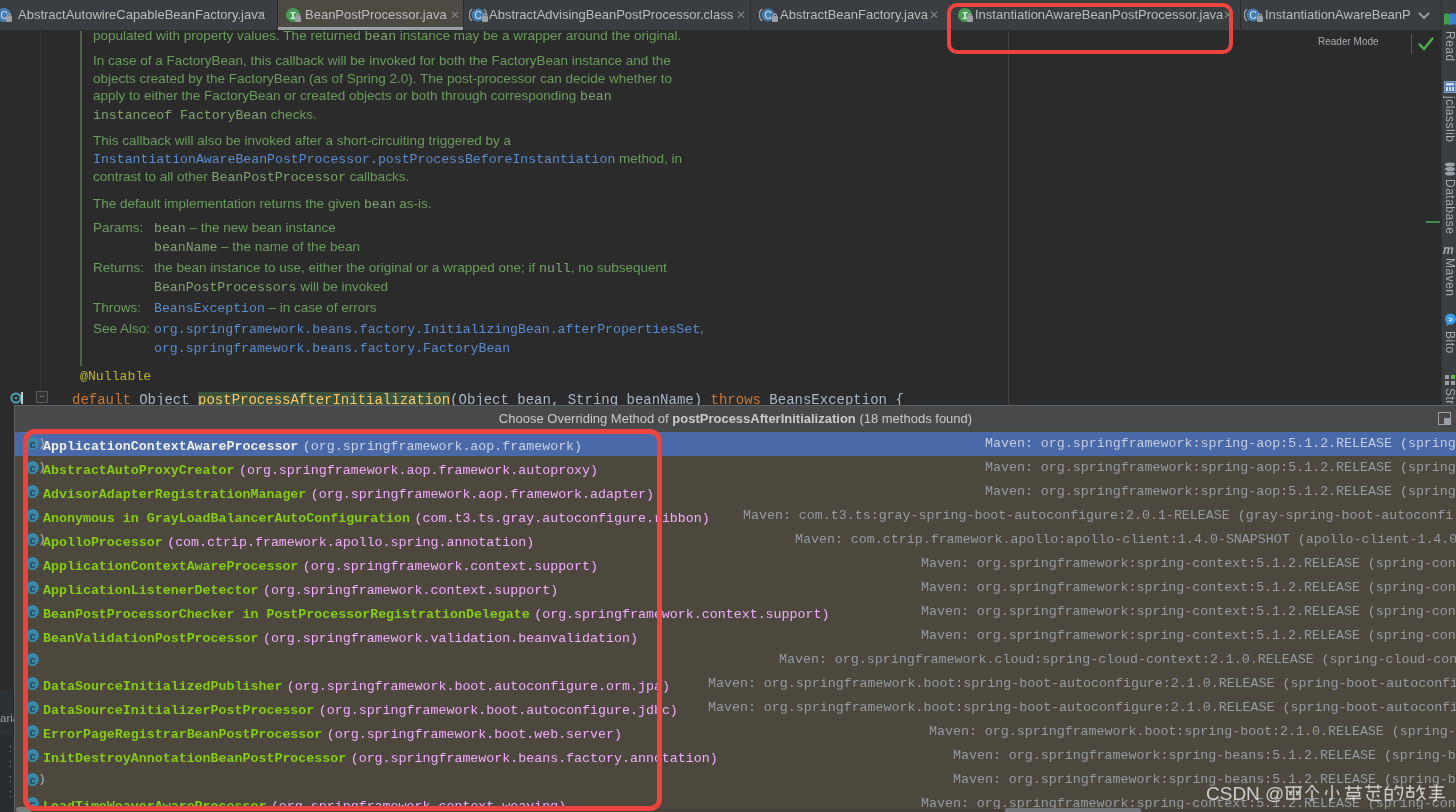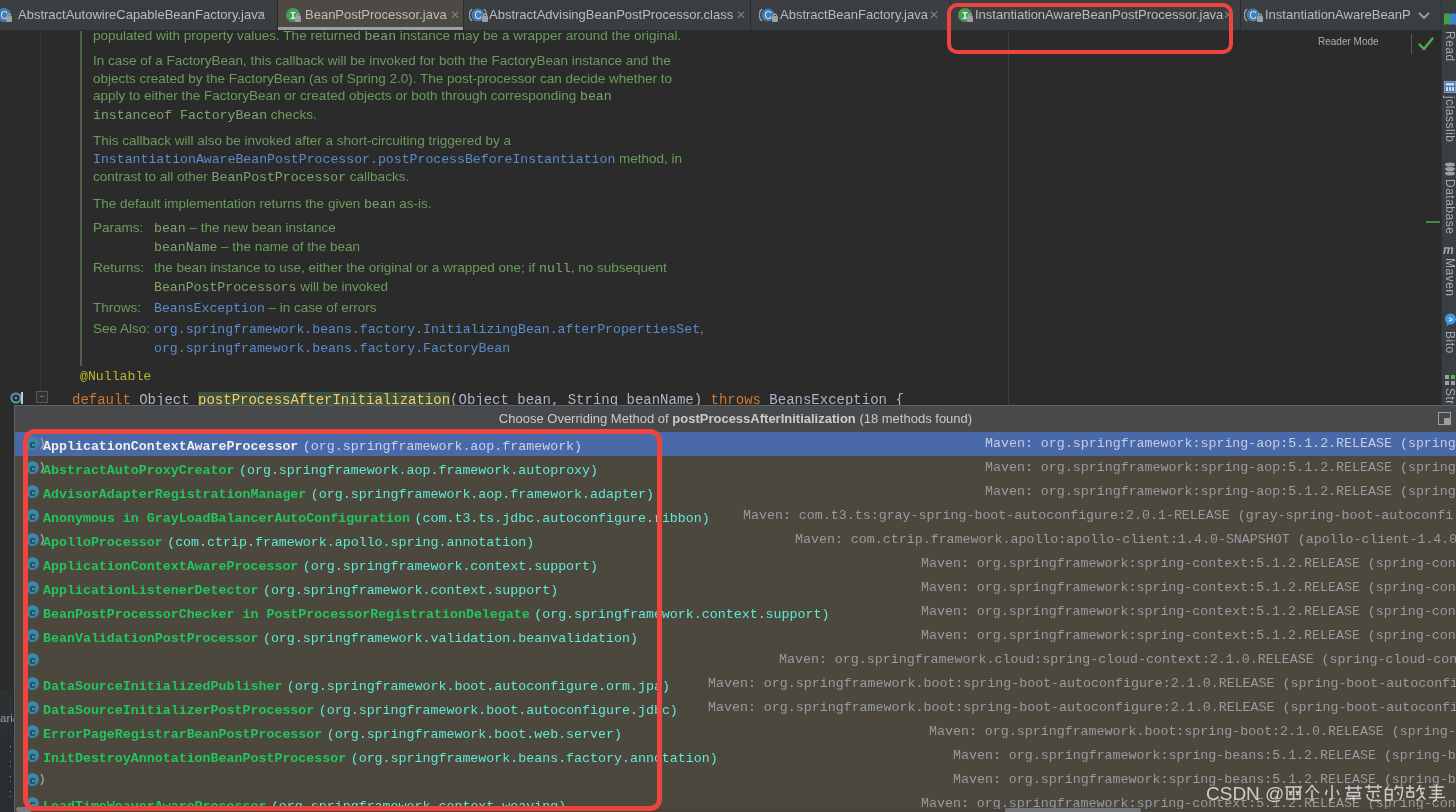--- a/index.html
+++ b/index.html
@@ -13,22 +13,22 @@
   .tabx{position:absolute;top:8px;color:#7d8184;font-size:12px;}
   .sep{position:absolute;top:0;width:1px;height:30px;background:#2b2b2b;}
   
   .doc{color:#699c5c;font-size:13.5px;line-height:17.5px;white-space:nowrap;}
   .code{font-family:"Liberation Mono",monospace;font-size:13.2px;color:#7fa471;}
   .lnk{font-family:"Liberation Mono",monospace;font-size:13.2px;color:#5a8bcd;}
   
   #popup{position:absolute;left:14px;top:405px;width:1442px;height:407px;background:#4c483d;border-top:1px solid #5f6265;border-left:1px solid #5f6265;box-sizing:border-box;}
   #phead{position:absolute;left:0;top:0;width:100%;height:25px;background:#47494b;color:#c8cacc;font-size:13px;text-align:center;line-height:25px;}
   .row{position:absolute;left:0;width:1442px;height:24px;white-space:nowrap;overflow:hidden;}
-  .row .cls{font-family:"Liberation Mono",monospace;font-size:13.3px;font-weight:bold;color:#22c55e;letter-spacing:0px;}
-  .row .pkg{font-family:"Liberation Mono",monospace;font-size:13.3px;color:#5eead4;}
+  .row .cls{font-family:"Liberation Mono",monospace;font-size:13.3px;font-weight:bold;color:#84cc16;letter-spacing:0px;}
+  .row .pkg{font-family:"Liberation Mono",monospace;font-size:13.3px;color:#f0abfc;}
   .row .mvn{position:absolute;font-family:"Liberation Mono",monospace;font-size:13.3px;color:#949ba1;top:4px;}
   .rtxt{position:absolute;left:28px;top:4px;}
   .ricon{position:absolute;left:10px;top:4px;width:21px;height:15px;}
   .vlab{position:absolute;left:1px;color:#a6aaad;font-size:12px;writing-mode:vertical-rl;letter-spacing:0.5px;}
 </style>
 </head>
 <body>
 <div id="editor">
 
   <div class="abs" style="left:40px;top:30px;width:1px;height:375px;background:#36393b;"></div>
@@ -216,21 +216,21 @@
         <text x="7.5" y="11.5" font-size="11" fill="#24404f" text-anchor="middle" font-family="Liberation Mono" font-weight="bold">c</text>
       </svg>
     <div class="rtxt"><span class="cls">AdvisorAdapterRegistrationManager</span> <span class="pkg">(org.springframework.aop.framework.adapter)</span></div>
     <div class="mvn" style="left:970px;">Maven: org.springframework:spring-aop:5.1.2.RELEASE (spring</div>
   </div>
   <div class="row" style="top:98px;">
     <svg class="ricon" viewBox="0 0 21 15">
         <circle cx="7.5" cy="7.5" r="6.5" fill="#3b87a8"></circle>
         <text x="7.5" y="11.5" font-size="11" fill="#24404f" text-anchor="middle" font-family="Liberation Mono" font-weight="bold">c</text>
       </svg>
-    <div class="rtxt"><span class="cls">Anonymous in GrayLoadBalancerAutoConfiguration</span> <span class="pkg">(com.t3.ts.jdbc.autoconfigure.ribbon)</span></div>
+    <div class="rtxt"><span class="cls">Anonymous in GrayLoadBalancerAutoConfiguration</span> <span class="pkg">(com.t3.ts.gray.autoconfigure.ribbon)</span></div>
     <div class="mvn" style="left:728px;">Maven: com.t3.ts:gray-spring-boot-autoconfigure:2.0.1-RELEASE (gray-spring-boot-autoconfi</div>
   </div>
   <div class="row" style="top:122px;">
     <svg class="ricon" viewBox="0 0 21 15">
         <circle cx="7.5" cy="7.5" r="6.5" fill="#3b87a8"></circle>
         <text x="7.5" y="11.5" font-size="11" fill="#24404f" text-anchor="middle" font-family="Liberation Mono" font-weight="bold">c</text>
         <path d="M16 2 a8 8 0 0 1 0 11" stroke="#9aa0a4" stroke-width="1.5" fill="none"></path>
       </svg>
     <div class="rtxt"><span class="cls">ApolloProcessor</span> <span class="pkg">(com.ctrip.framework.apollo.spring.annotation)</span></div>
     <div class="mvn" style="left:780px;font-family:Liberation Mono, monospace;">Maven: com.ctrip.framework.apollo:apollo-client:1.4.0-SNAPSHOT (apollo-client-1.4.0</div>

